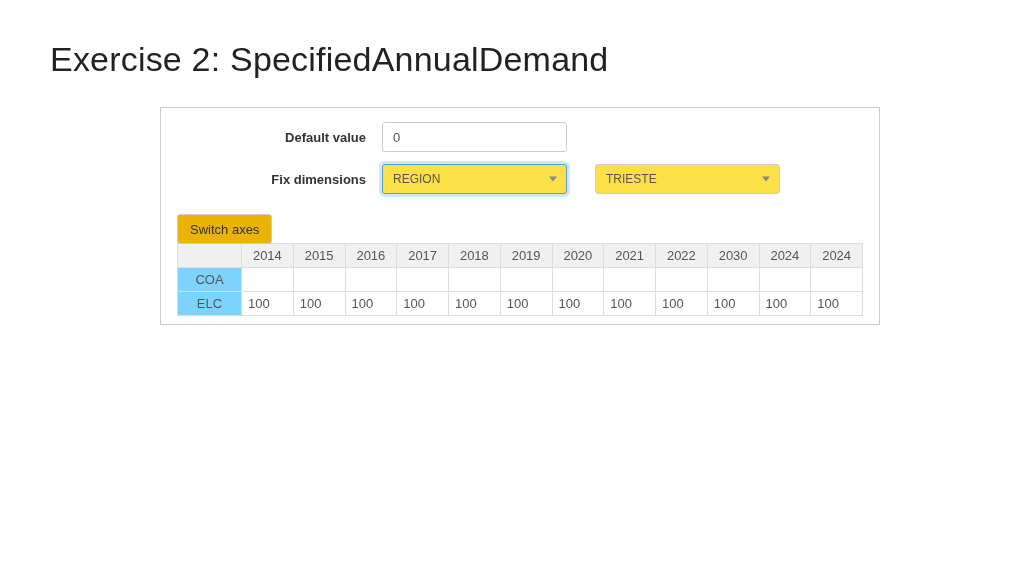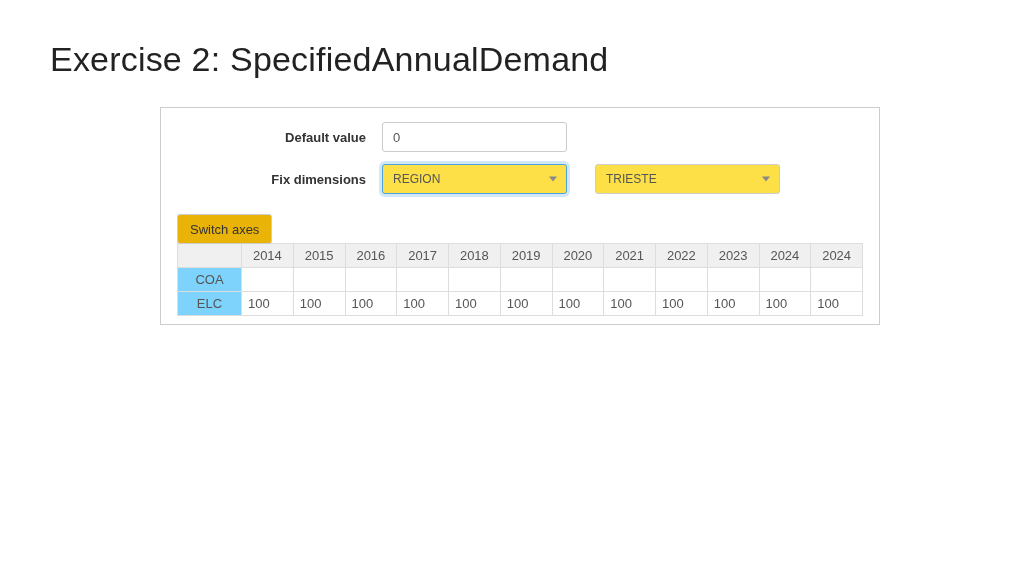--- a/index.html
+++ b/index.html
@@ -162,21 +162,21 @@
           <th class="corner"></th>
           <th>2014</th>
           <th>2015</th>
           <th>2016</th>
           <th>2017</th>
           <th>2018</th>
           <th>2019</th>
           <th>2020</th>
           <th>2021</th>
           <th>2022</th>
-          <th>2023</th>
+          <th>2030</th>
           <th>2024</th>
           <th>2024</th>
         </tr>
     </thead>
     <tbody id="body-rows">
         <tr>
           <th class="rowhead">COA</th>
           <td></td>
           <td></td>
           <td></td>

